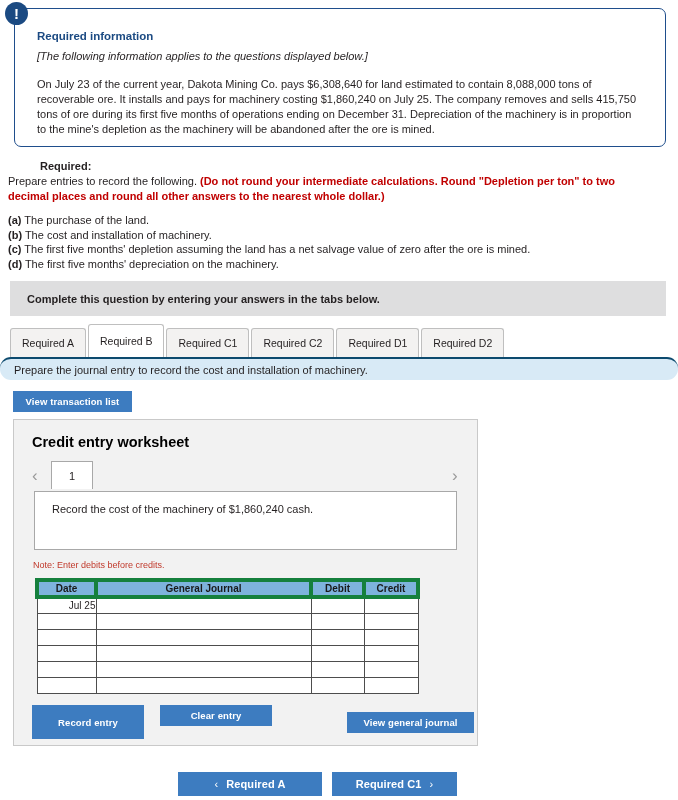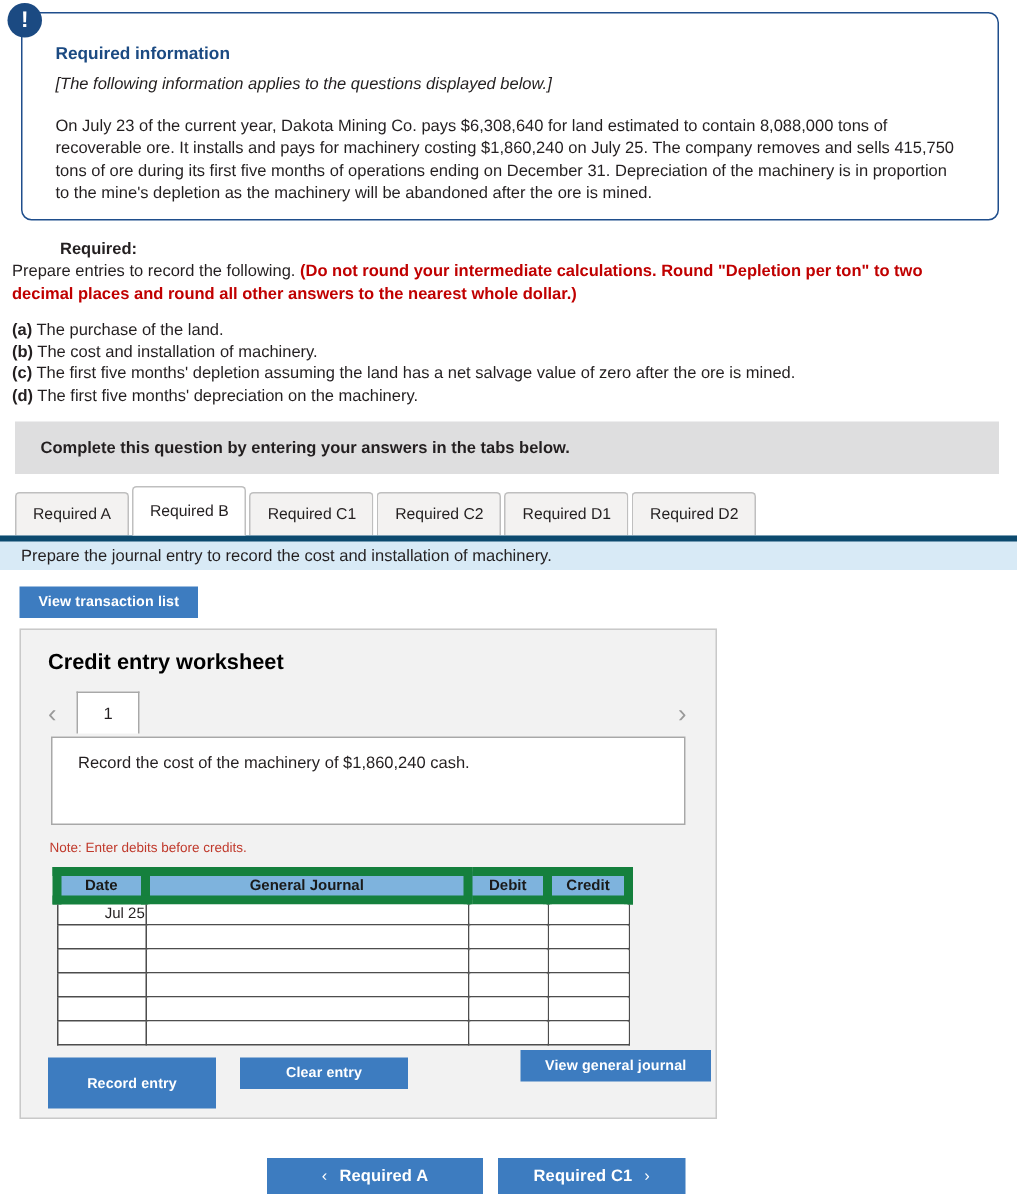--- a/index.html
+++ b/index.html
@@ -92,22 +92,22 @@
     height: 33px;
     border-color: #bfbfbf;
     position: relative; z-index: 2;
   }
 
   
   .blue-bar {
     position: absolute; left: 0px; top: 357px;
     width: 678px; height: 23px;
     background: #d8eaf6;
-    border-top: 4px solid #0c4a6e;
-    display: flex; align-items: center;
+    border-top: 2px solid #0c4a6e;
+    display: flex; align-items: center; border-radius: 11px;
   }
   .blue-bar span { margin-left: 14px; font-size: 11px; color: #231f20; }
 
   
   .btn {
     background: #3d7cc0;
     color: #ffffff;
     font-size: 9.5px; font-weight: bold;
     display: flex; align-items: center; justify-content: center;
     border: none; cursor: pointer;
@@ -166,21 +166,21 @@
   
   .jtable {
     position: absolute; left: 21px; top: 158px;
     width: 381px;
     border-collapse: collapse;
     border: 1px solid #4d4d4d;
     table-layout: fixed;
   }
   .jtable th {
     background: #7eb3dd;
-    border: 6px solid #15803d;
+    border: 4px solid #15803d;
     height: 16px;
     font-size: 10px; font-weight: bold; color: #1a1a1a;
     text-align: center;
   }
   .jtable td {
     border: 1px solid #4d4d4d;
     height: 16px; padding: 0;
     background: #ffffff;
   }
   .cell-date {
@@ -194,21 +194,21 @@
   .cell-input i {
     display: block; width: 100%; height: 100%;
     background: #ffffff;
     border: 1px solid #ffffff;
     border-radius: 1px;
   }
 
   
   .b-record { position: absolute; left: 18px; top: 285px; width: 112px; height: 34px; }
   .b-clear  { position: absolute; left: 146px; top: 285px; width: 112px; height: 21px; }
-  .b-viewgj { position: absolute; left: 333px; top: 280px; width: 127px; height: 21px; }
+  .b-viewgj { position: absolute; left: 333px; top: 292px; width: 127px; height: 21px; }
 
   
   .nav-prev {
     position: absolute; left: 178px; top: 772px;
     width: 144px; height: 24px; font-size: 11px;
   }
   .nav-next {
     position: absolute; left: 332px; top: 772px;
     width: 125px; height: 24px; font-size: 11px;
   }

